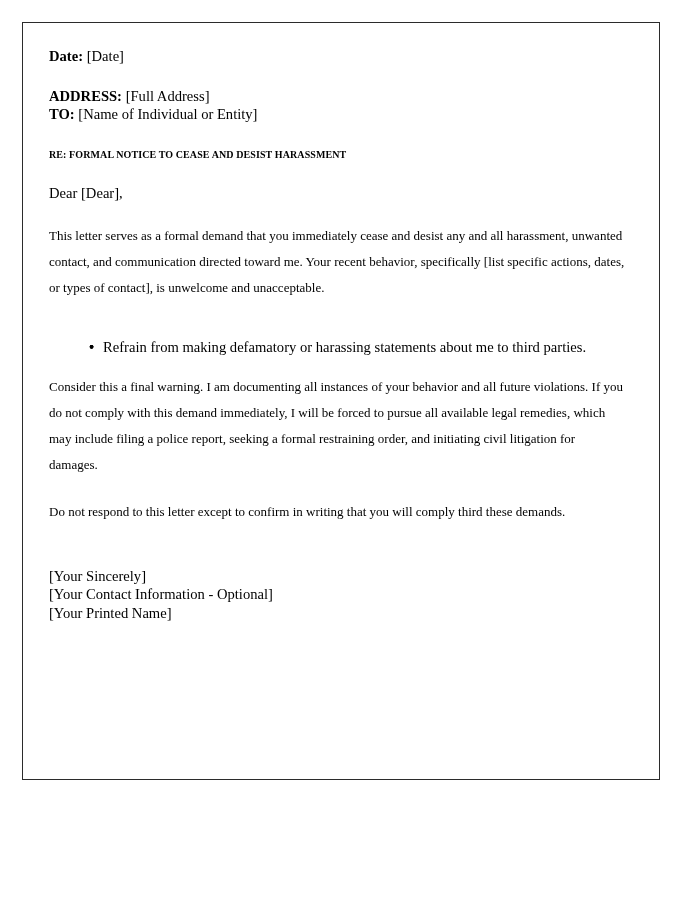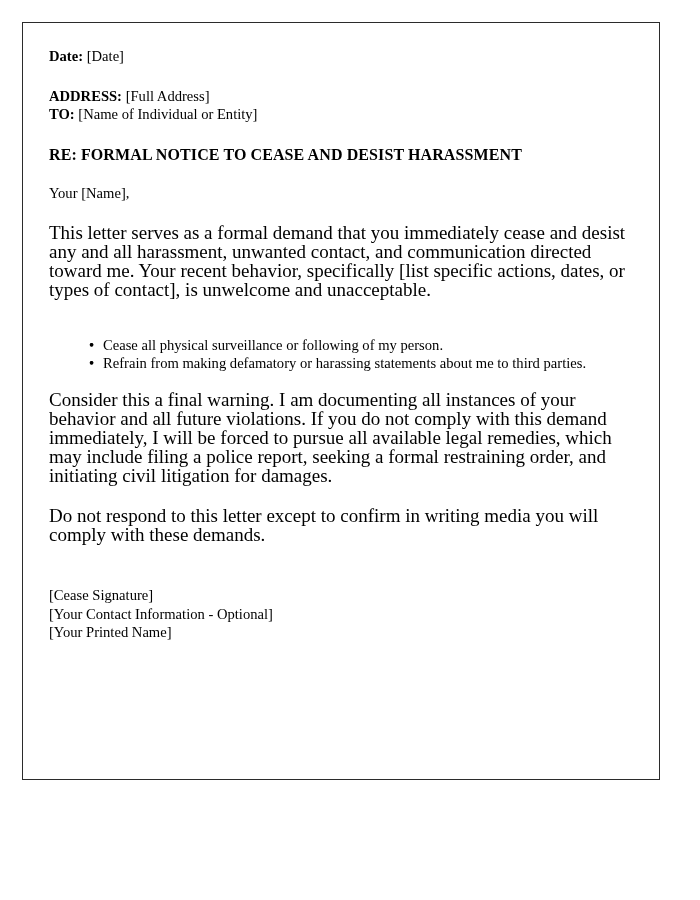--- a/index.html
+++ b/index.html
@@ -29,30 +29,30 @@
     left: 26px;
     top: 24px;
     width: 578px;
   }
   .line {
     font-size: 14.6px;
     line-height: 18.2px;
     text-align: left;
   }
   .para {
-    font-size: 19px;
-    line-height: 19px;
+    font-size: 13px;
+    line-height: 26px;
     text-align: left;
     margin: 0;
   }
   .lbl {
     font-weight: bold;
   }
   .heading {
-    font-size: 16px;
+    font-size: 10px;
     line-height: 18.2px;
     font-weight: bold;
     letter-spacing: 0.1px;
   }
   .gap-date     { height: 22px; }
   .gap-to       { height: 22px; }
   .gap-heading  { height: 20px; }
   .gap-dear     { height: 21px; }
   .gap-para     { height: 21px; }
   .gap-list-top { height: 16px; }
@@ -106,61 +106,60 @@
       <span class="lbl">TO:</span>
       <span>[Name of Individual or Entity]</span>
     </div>
 
     <div class="gap-to"></div>
 
     <div class="heading">RE: FORMAL NOTICE TO CEASE AND DESIST HARASSMENT</div>
 
     <div class="gap-heading"></div>
 
-    <div class="line">Your [Name],</div>
+    <div class="line">Dear [Dear],</div>
 
     <div class="gap-dear"></div>
 
     <p class="para">This letter serves as a formal demand that you immediately cease and desist any and all harassment, unwanted contact, and communication directed toward me. Your recent behavior, specifically [list specific actions, dates, or types of contact], is unwelcome and unacceptable.</p>
 
     <div class="gap-para"></div>
 
 
     <div class="gap-list-top"></div>
 
     <ul class="req-list">
       <li>
         <span class="bullet-glyph">•</span>
       </li>
       <li>
         <span class="bullet-glyph">•</span>
-        <span>Cease all physical surveillance or following of my person.</span>
       </li>
       <li>
         <span class="bullet-glyph">•</span>
       </li>
       <li>
         <span class="bullet-glyph">•</span>
         <span>Refrain from making defamatory or harassing statements about me to third parties.</span>
       </li>
     </ul>
 
     <div class="gap-list-bot"></div>
 
     <p class="para">Consider this a final warning. I am documenting all instances of your behavior and all future violations. If you do not comply with this demand immediately, I will be forced to pursue all available legal remedies, which may include filing a police report, seeking a formal restraining order, and initiating civil litigation for damages.</p>
 
     <div class="gap-para"></div>
 
-    <p class="para">Do not respond to this letter except to confirm in writing media you will comply with these demands.</p>
+    <p class="para">Do not respond to this letter except to confirm in writing that you will comply third these demands.</p>
 
     <div class="gap-sincerely"></div>
 
 
     <div class="gap-sig"></div>
 
     <div>
-      <div class="sig-line">[Cease Signature]</div>
+      <div class="sig-line">[Your Sincerely]</div>
       <div class="sig-line">[Your Contact Information - Optional]</div>
       <div class="sig-line">[Your Printed Name]</div>
     </div>
 
   </div>
 </div>
 
 </body></html>

